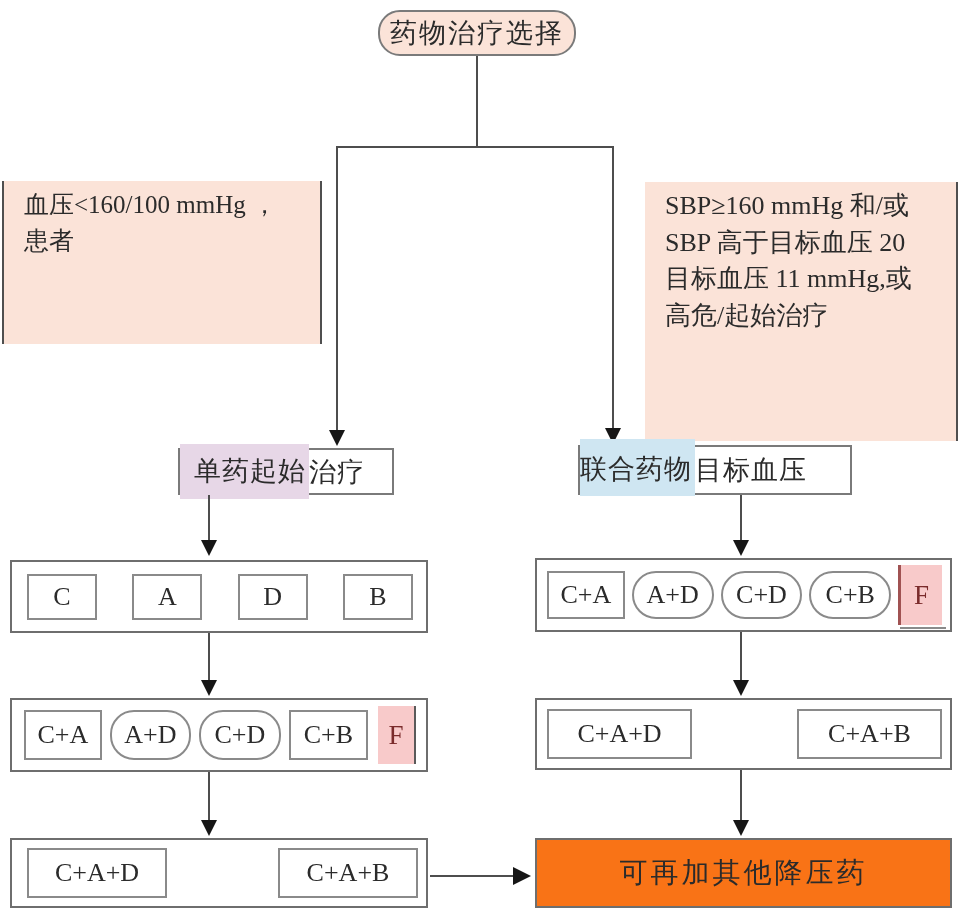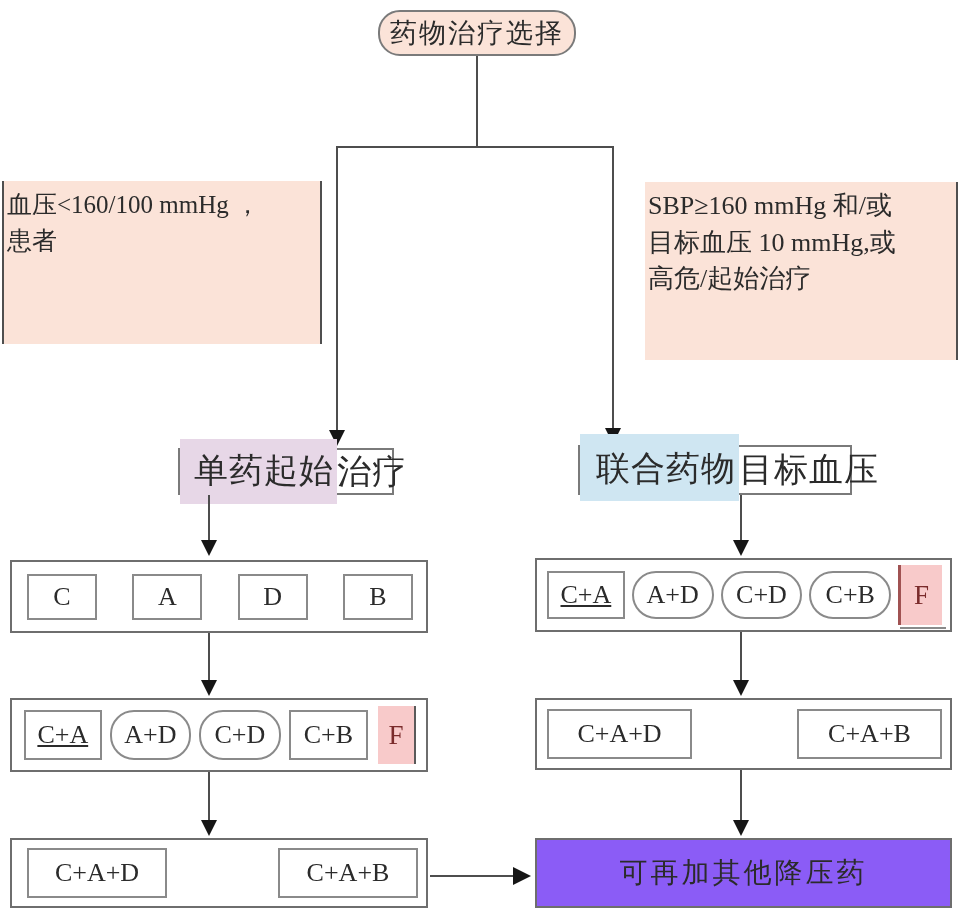--- a/index.html
+++ b/index.html
@@ -5,53 +5,53 @@
   html,body{margin:0;padding:0;background:#ffffff;}
   #canvas{
     position:relative;
     width:960px;height:915px;
     background:#ffffff;
     font-family:"Liberation Serif","DejaVu Serif",serif;
     color:#2b2b2b;
     overflow:hidden;
   }
   
-  .box{position:absolute;box-sizing:border-box;background:#8b5cf6;border:2px solid #6e6e6e;}
+  .box{position:absolute;box-sizing:border-box;background:#f97316;border:2px solid #6e6e6e;}
   .salmon{background:#fbe3d8;border-radius:22px;}
   .center{display:flex;align-items:center;justify-content:center;}
   
   #top-box{left:378px;top:10px;width:198px;height:46px;font-size:27px;letter-spacing:2px;border-color:#7a7a7a;}
   
-  .note{position:absolute;box-sizing:border-box;background:#fbe3d8;font-size:25px;line-height:1.42;padding:6px 8px 6px 3px;}
+  .note{position:absolute;box-sizing:border-box;background:#fbe3d8;font-size:25px;line-height:1.42;padding:6px 8px 6px 20px;}
   #cond-left{left:2px;top:181px;width:320px;height:163px;border-left:2px solid #4f4f4f;border-right:2px solid #4f4f4f;}
-  #cond-right{left:645px;top:182px;width:313px;height:178px;border-right:2px solid #4f4f4f;font-size:26px;line-height:1.41;}
+  #cond-right{left:645px;top:182px;width:313px;height:259px;border-right:2px solid #4f4f4f;font-size:26px;line-height:1.41;}
   
   .stage{position:absolute;box-sizing:border-box;background:#fff;border:2px solid #7a7a7a;
-         display:flex;align-items:center;font-size:34px;letter-spacing:1px;overflow:visible;white-space:nowrap;}
+         display:flex;align-items:center;font-size:27px;letter-spacing:1px;overflow:visible;white-space:nowrap;}
   #mono-start{left:178px;top:448px;width:216px;height:47px;padding-left:14px;}
   #mono-start .hl{background:#e7d7e7;display:inline-block;padding:9px 3px 10px 14px;margin-left:-14px;}
   #combo-start{left:578px;top:445px;width:274px;height:50px;padding-left:16px;}
-  #combo-start .hl{background:#cfe6f2;display:inline-block;padding:12px 3px 9px 16px;margin-left:-16px;position:relative;top:-3px;}
+  #combo-start .hl{background:#cfe6f2;display:inline-block;padding:12px 3px 9px 0;margin-left:-16px;position:relative;top:-3px;}
   
   .orow{position:absolute;box-sizing:border-box;background:#fff;border:2px solid #6e6e6e;
         display:flex;align-items:center;font-size:26px;}
   .cell{box-sizing:border-box;border:2px solid #8a8a8a;background:#fff;height:46px;
         display:flex;align-items:center;justify-content:center;}
   #l-row1{left:10px;top:560px;width:418px;height:73px;padding:0 13px 0 15px;justify-content:space-between;}
   #l-row1 .cell{width:70px;}
   #l-row2{left:10px;top:698px;width:418px;height:74px;padding:0 10px 0 12px;gap:8px;}
   #l-row2 .cell{height:50px;}
   #l-row3{left:10px;top:838px;width:418px;height:70px;padding:0 8px 0 15px;justify-content:space-between;}
   #l-row3 .cell{width:140px;height:50px;}
   #r-row1{left:535px;top:558px;width:417px;height:74px;padding:0 8px 0 10px;gap:7px;}
   #r-row1 .cell{height:48px;}
   #r-row2{left:535px;top:698px;width:417px;height:72px;padding:0 8px 0 10px;justify-content:space-between;}
   #r-row2 .cell{width:145px;height:50px;}
   #final-box{left:535px;top:838px;width:417px;height:70px;font-size:28px;letter-spacing:3px;}
-  .w78{width:78px;text-decoration:underline;} .w82{width:82px;border-radius:24px;} .w80{width:80px;}
+  .w78{width:78px;} .w82{width:82px;border-radius:24px;} .w80{width:80px;}
   
   .f-cell{box-sizing:border-box;display:flex;align-items:center;justify-content:center;
           background:#f8caca;color:#7a2b2b;font-size:27px;}
   #f-left{width:38px;height:58px;border-right:2px solid #5a5a5a;margin-left:2px;}
   #f-right{width:44px;height:60px;border-left:3px solid #a05252;margin-left:auto;}
   .f-underline{position:absolute;left:363px;top:67px;width:46px;height:2px;background:#8a8a8a;}
   
   .vline{position:absolute;width:2px;background:#4d4d4d;}
   .hline{position:absolute;height:2px;background:#4d4d4d;}
   .arrow-down{position:absolute;width:0;height:0;
@@ -75,21 +75,22 @@
   <div class="vline" style="left:612px;top:146px;height:283px;"></div>
   <div class="arrow-down" style="left:605px;top:428px;"></div>
 
   <div id="cond-left" class="note">
     <div>血压&lt;160/100 mmHg ，</div>
     <div>患者</div>
   </div>
 
   <div id="cond-right" class="note">
     <div>SBP≥160 mmHg 和/或</div>
-    <div>目标血压 10 mmHg,或</div>
+    <div>SBP 高于目标血压 20</div>
+    <div>目标血压 11 mmHg,或</div>
     <div>高危/起始治疗</div>
   </div>
 
   <div id="mono-start" class="stage">
     <span class="hl">单药起始</span>
       <span>治疗</span>
   </div>
   <div id="combo-start" class="stage">
     <span class="hl">联合药物</span>
       <span>目标血压</span>

